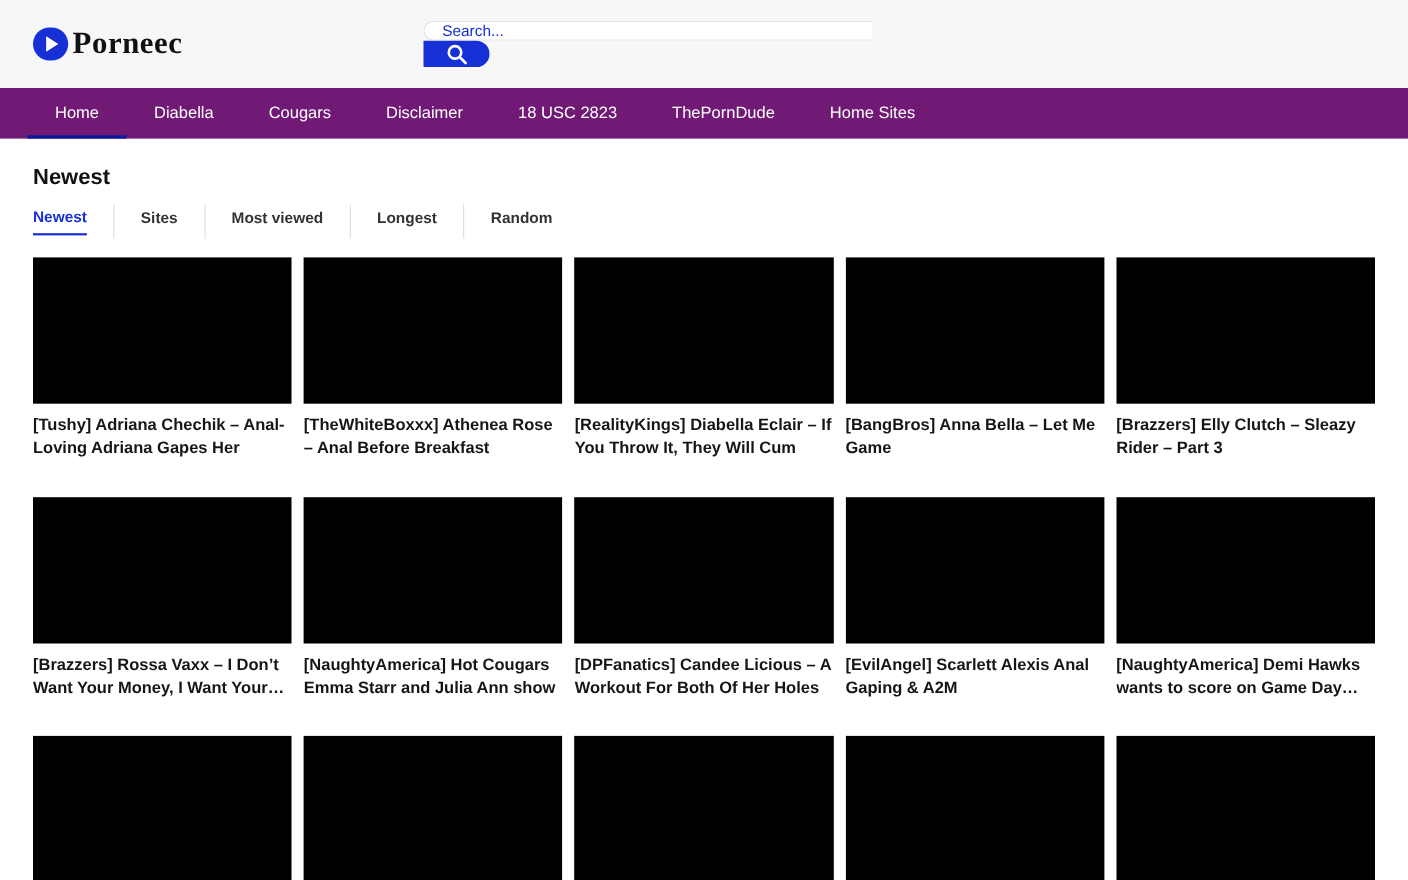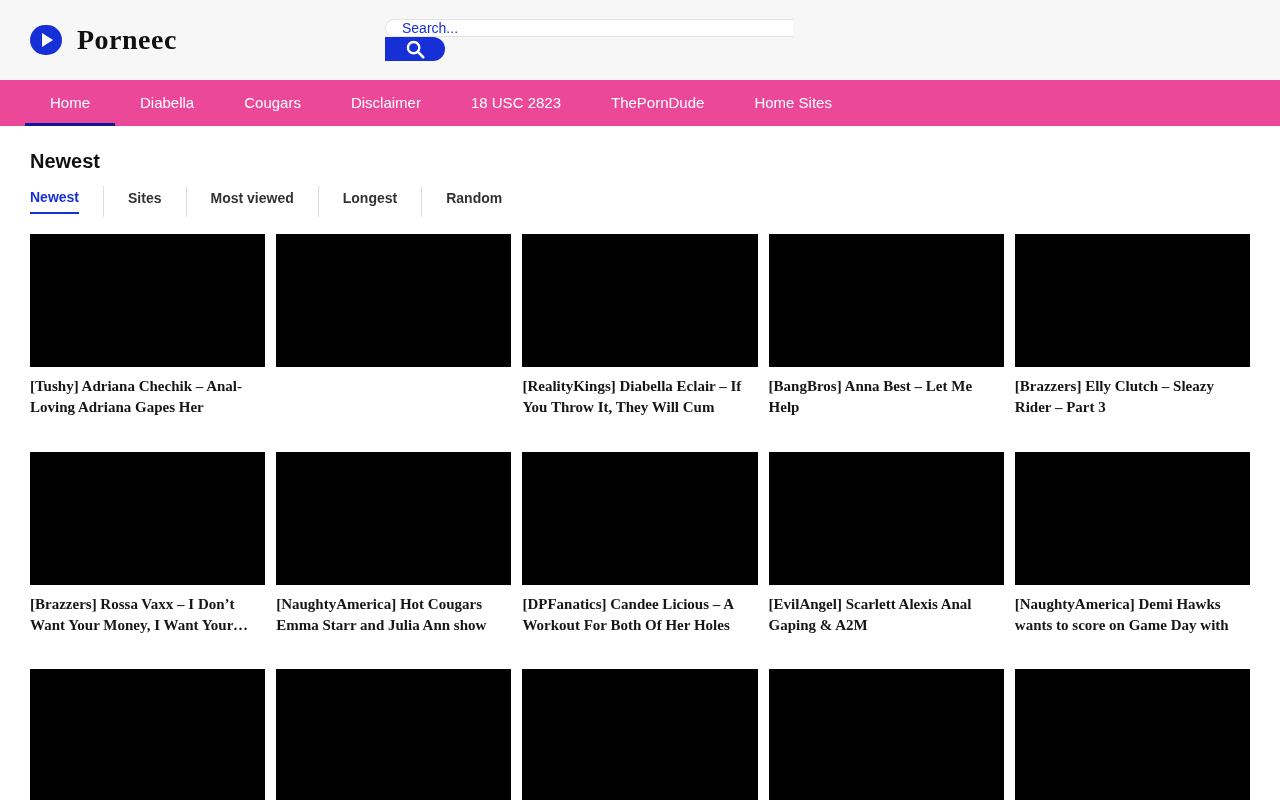--- a/index.html
+++ b/index.html
@@ -18,21 +18,21 @@
     height: 80px;
     background: #f7f7f8;
     position: relative;
     display: flex;
     align-items: center;
     padding: 0 30px;
   }
   .logo {
     display: flex;
     align-items: center;
-    gap: 15px;
+    gap: 4px;
     cursor: pointer;
   }
   .logo-mark {
     width: 32px;
     height: 30px;
     border-radius: 15px;
     background: #1630d6;
     display: flex;
     align-items: center;
     justify-content: center;
@@ -80,21 +80,21 @@
     border-radius: 0 14px 14px 0;
     cursor: pointer;
     display: flex;
     align-items: center;
     justify-content: center;
   }
 
   
   .nav {
     height: 46px;
-    background: #ec4899;
+    background: #701a75;
     display: flex;
     align-items: flex-end;
     padding: 0 25px;
   }
   .nav-item {
     color: #ffffff;
     font-size: 15px;
     line-height: 46px;
     padding: 0 25px;
     text-decoration: none;
@@ -140,21 +140,21 @@
   }
 
   
   .grid {
     margin-top: 16px;
     display: grid;
     grid-template-columns: repeat(5, 1fr);
     column-gap: 11px;
     row-gap: 33px;
   }
-  .card { cursor: pointer; font-family: Liberation Serif, serif; }
+  .card { cursor: pointer; }
   .thumb {
     width: 100%;
     aspect-ratio: 235 / 133;
     background: #000000;
   }
   .card-title {
     margin-top: 9px;
     font-size: 15px;
     font-weight: 700;
     color: #161616;
@@ -223,28 +223,29 @@
   </div>
 
   <div class="grid">
 
     <div class="card">
       <div class="thumb"></div>
       <div class="card-title">[Tushy] Adriana Chechik – Anal-Loving Adriana Gapes Her</div>
     </div>
     <div class="card">
       <div class="thumb"></div>
+      <div class="card-title">[TheWhiteBoxxx] Athenea Rose – Anal Before Breakfast</div>
     </div>
     <div class="card">
       <div class="thumb"></div>
       <div class="card-title">[RealityKings] Diabella Eclair – If You Throw It, They Will Cum</div>
     </div>
     <div class="card">
       <div class="thumb"></div>
-      <div class="card-title">[BangBros] Anna Best – Let Me Help</div>
+      <div class="card-title">[BangBros] Anna Bella – Let Me Game</div>
     </div>
     <div class="card">
       <div class="thumb"></div>
       <div class="card-title">[Brazzers] Elly Clutch – Sleazy Rider – Part 3</div>
     </div>
 
     <div class="card">
       <div class="thumb"></div>
       <div class="card-title">[Brazzers] Rossa Vaxx – I Don’t Want Your Money, I Want Your Dick</div>
     </div>

